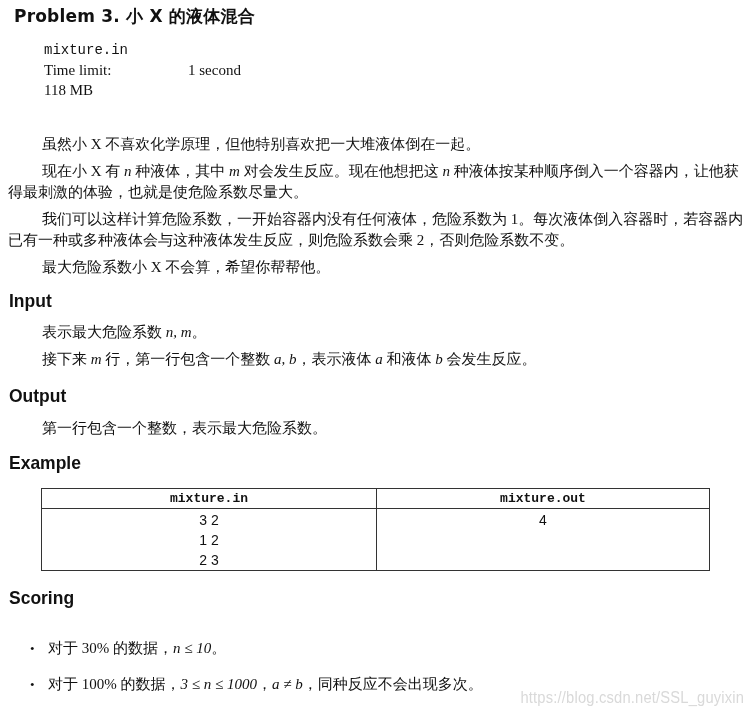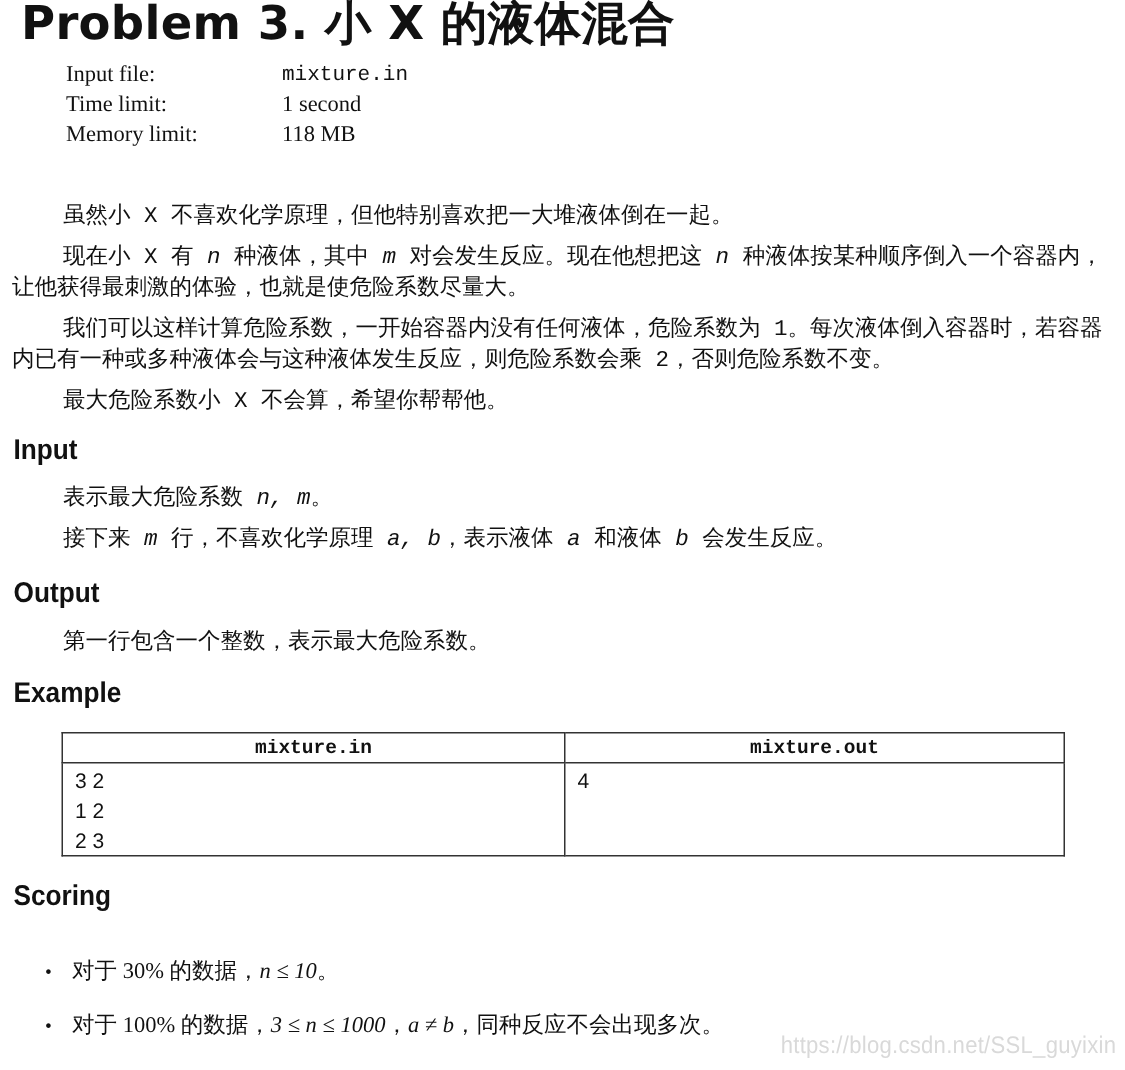--- a/index.html
+++ b/index.html
@@ -1,51 +1,49 @@
 <!DOCTYPE html>
 <html><head>
 <meta charset="utf-8">
 <style>
   html, body { margin: 0; padding: 0; background: #ffffff; }
   body { width: 750px; height: 713px; position: relative; overflow: hidden; color: #111; font-family: "DejaVu Serif", "Liberation Serif", serif; }
-  .title { position: absolute; left: 14px; top: 0px; font-family: "DejaVu Sans", "Liberation Sans", sans-serif; font-weight: bold; font-size: 31px; line-height: 32px; white-space: nowrap; letter-spacing: 0.2px; }
+  .title { position: absolute; left: 14px; top: 0px; font-family: "DejaVu Sans", "Liberation Sans", sans-serif; font-weight: bold; font-size: 17px; line-height: 32px; white-space: nowrap; letter-spacing: 0.2px; }
   .meta { position: absolute; left: 44px; top: 40px; font-size: 15px; line-height: 20px; font-family: "Liberation Serif", "DejaVu Serif", serif; }
   .meta-row { display: flex; height: 20px; }
   .meta-label { width: 144px; }
   .meta-value-mono { font-family: "Liberation Mono", "DejaVu Sans Mono", monospace; font-size: 14px; }
-  .para { position: absolute; left: 8px; width: 738px; font-size: 15px; line-height: 21px; font-family: Liberation Mono, monospace; }
+  .para { position: absolute; left: 8px; width: 738px; font-size: 15px; line-height: 21px; font-family: Liberation Serif, serif; }
   .para .indent { display: inline-block; width: 34px; }
   .m { font-style: italic; }
   .h2 { position: absolute; left: 9px; font-family: "Liberation Sans", "DejaVu Sans", sans-serif; font-weight: bold; font-size: 19px; line-height: 24px; transform: scaleX(0.92); transform-origin: left center; }
   table.ex { position: absolute; left: 41px; top: 488px; width: 669px; border-collapse: collapse; font-family: "Liberation Mono", "DejaVu Sans Mono", monospace; font-size: 14px; }
   table.ex th, table.ex td { border: 1.5px solid #333; padding: 0 8px; vertical-align: top; }
   table.ex th { font-weight: bold; height: 19px; line-height: 19px; text-align: center; font-size: 13px; }
   table.ex td { height: 60px; line-height: 20px; padding-top: 1px; }
-  table.ex td .ln { display: block; height: 20px; font-family: "Liberation Sans", "DejaVu Sans", sans-serif; font-size: 14px; }
+  table.ex td .ln { display: block; height: 20px; font-family: "Liberation Sans", "DejaVu Sans", sans-serif; font-size: 14px; text-align: center; }
   .bullets { position: absolute; left: 30px; font-size: 15px; font-family: "Liberation Serif", "DejaVu Serif", serif; }
   .bullet { position: absolute; left: 0; white-space: nowrap; line-height: 20px; }
   .bullet .dot { display: inline-block; width: 18px; font-size: 13px; }
   .watermark { position: absolute; right: 6px; bottom: 6px; font-family: "Liberation Sans", "DejaVu Sans", sans-serif; font-size: 16px; color: #d9d9d9; letter-spacing: 0.2px; transform: scaleX(0.92); transform-origin: right center; }
 </style>
 </head>
 <body>
 
 <div class="title">Problem 3. 小 X 的液体混合</div>
 
 <div class="meta">
   <div class="meta-row">
-    <span class="meta-label">Input file:</span>
     <span class="meta-value-mono">mixture.in</span>
   </div>
   <div class="meta-row">
     <span class="meta-label">Time limit:</span>
     <span>1 second</span>
   </div>
   <div class="meta-row">
-    <span class="meta-label">Memory limit:</span>
     <span>118 MB</span>
   </div>
 </div>
 
 <div class="para" style="top:134px;">
   <span class="indent"></span><span>虽然小 X 不喜欢化学原理，但他特别喜欢把一大堆液体倒在一起。</span>
 </div>
 
 <div class="para" style="top:161px;">
   <span class="indent"></span><span>现在小 X 有 </span><span class="m">n</span><span> 种液体，其中 </span><span class="m">m</span><span> 对会发生反应。现在他想把这 </span><span class="m">n</span><span> 种液体按某种顺序倒入一个容器内，让他获得最刺激的体验，也就是使危险系数尽量大。</span>
@@ -59,21 +57,21 @@
   <span class="indent"></span><span>最大危险系数小 X 不会算，希望你帮帮他。</span>
 </div>
 
 <div class="h2" style="top:289px;">Input</div>
 
 <div class="para" style="top:322px;">
   <span class="indent"></span><span>表示最大危险系数 </span><span class="m">n, m</span><span>。</span>
 </div>
 
 <div class="para" style="top:349px;">
-  <span class="indent"></span><span>接下来 </span><span class="m">m</span><span> 行，不喜欢化学原理 </span><span class="m">a, b</span><span>，表示液体 </span><span class="m">a</span><span> 和液体 </span><span class="m">b</span><span> 会发生反应。</span>
+  <span class="indent"></span><span>接下来 </span><span class="m">m</span><span> 行，第一行包含一个整数 </span><span class="m">a, b</span><span>，表示液体 </span><span class="m">a</span><span> 和液体 </span><span class="m">b</span><span> 会发生反应。</span>
 </div>
 
 <div class="h2" style="top:384px;">Output</div>
 
 <div class="para" style="top:418px;">
   <span class="indent"></span><span>第一行包含一个整数，表示最大危险系数。</span>
 </div>
 
 <div class="h2" style="top:451px;">Example</div>
 

